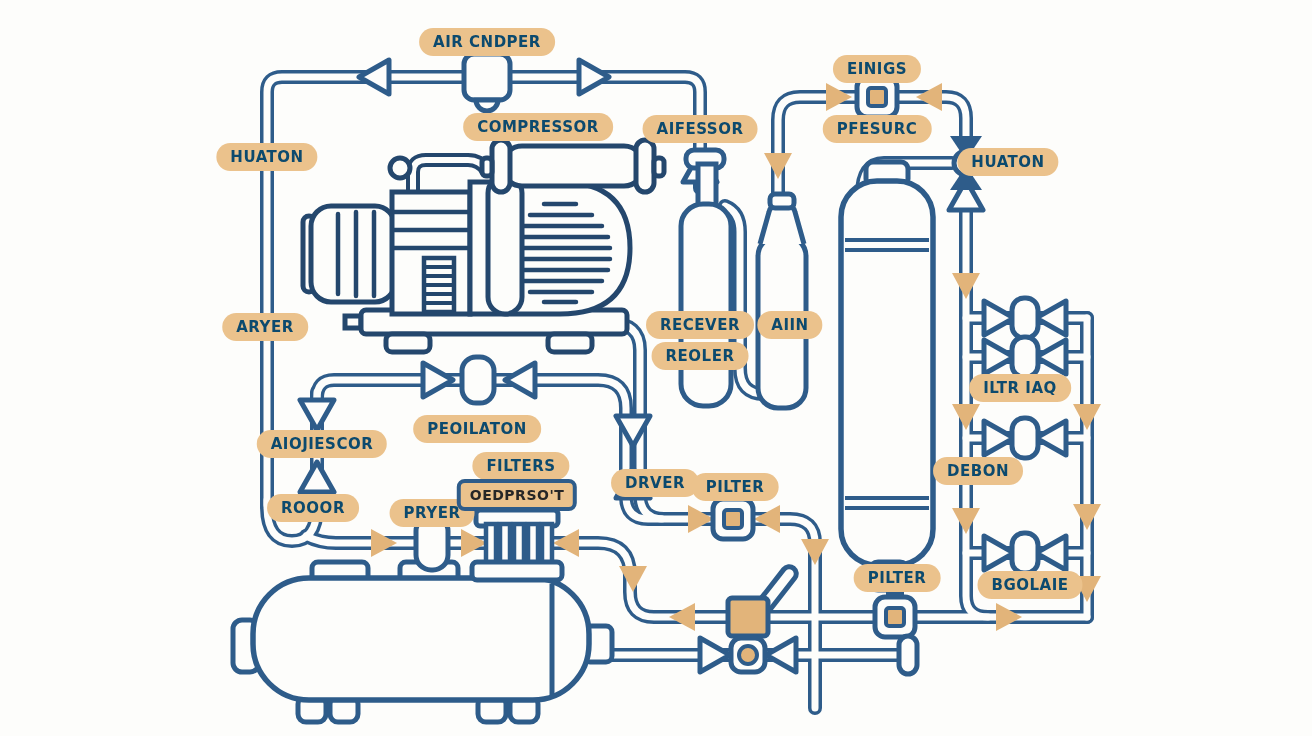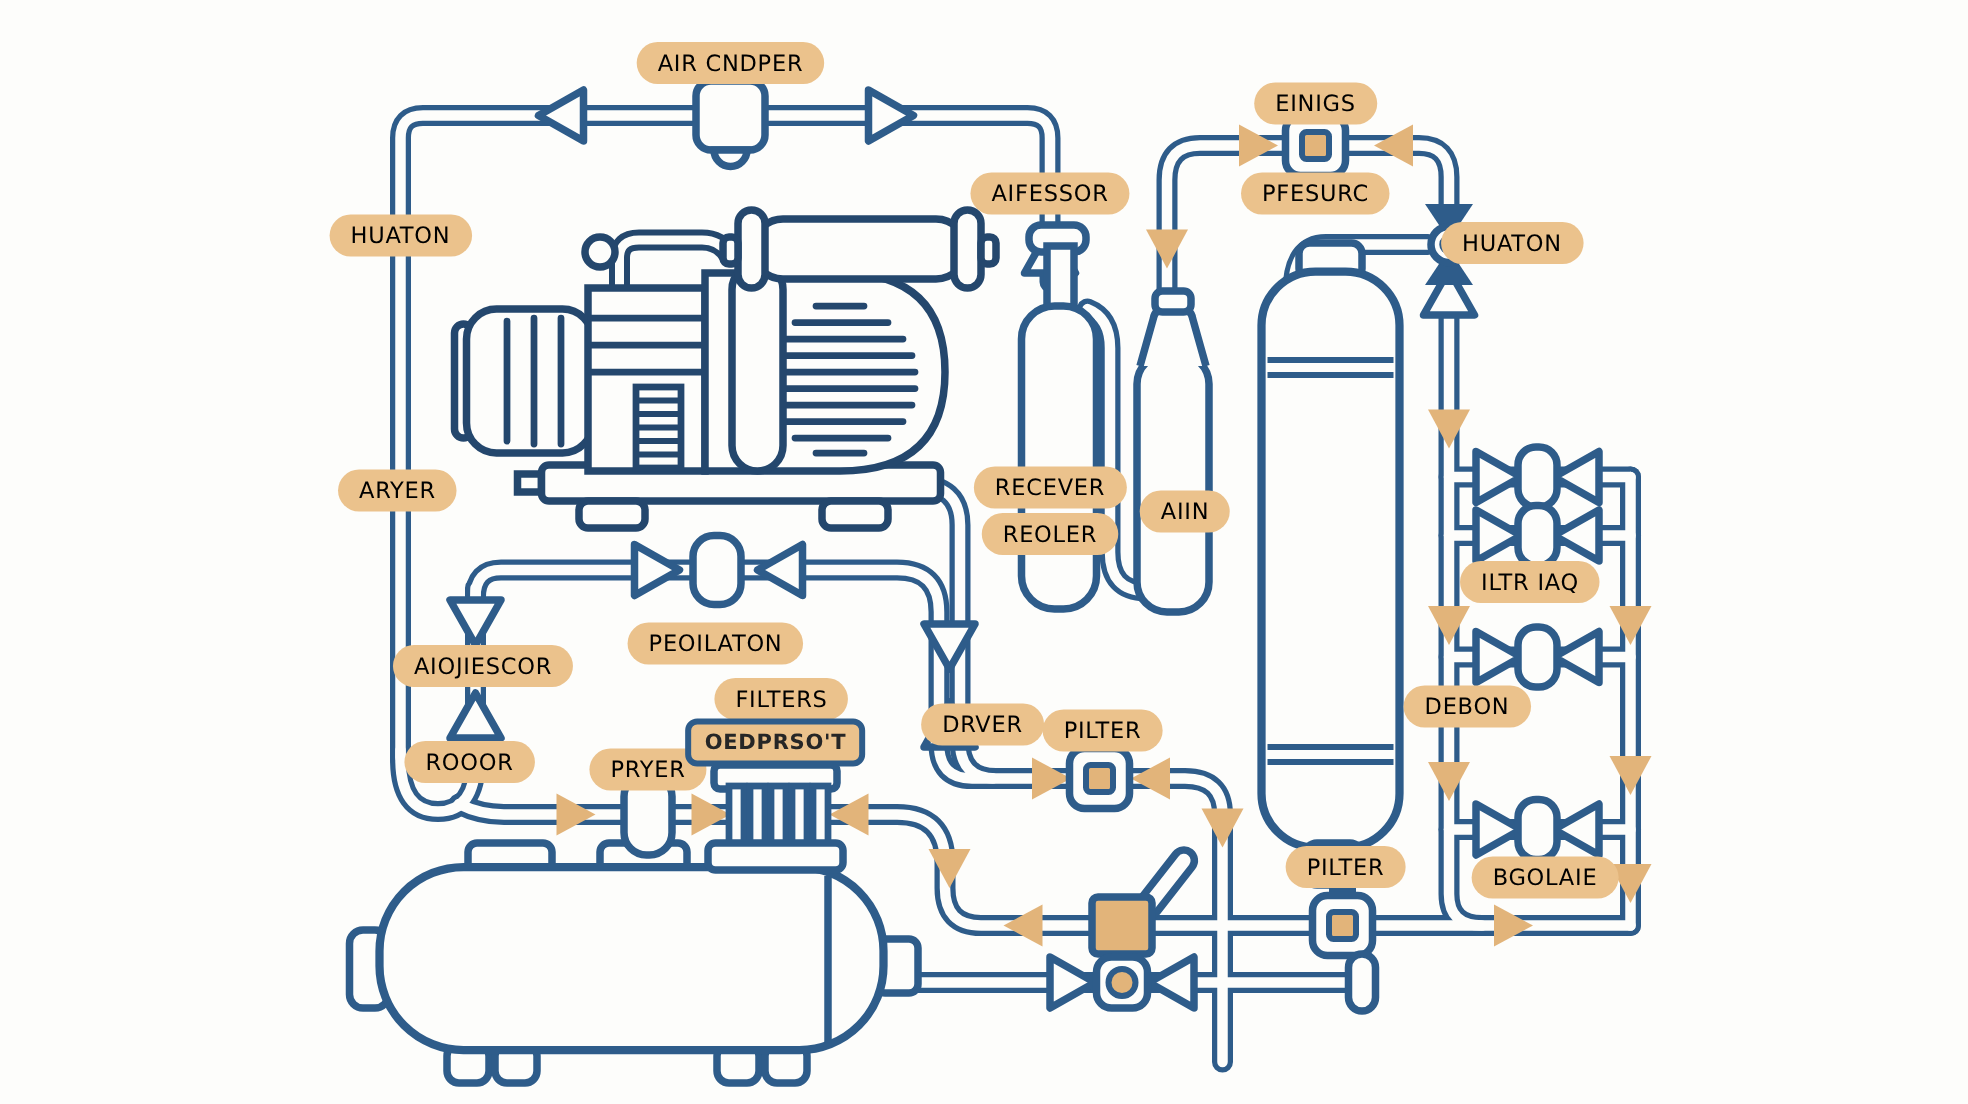--- a/index.html
+++ b/index.html
@@ -8,22 +8,22 @@
   #pipes-svg{position:absolute;left:0;top:0;}
   .po{fill:none;stroke:#2e5c8a;stroke-width:14;stroke-linecap:round;stroke-linejoin:round;}
   .pi{fill:none;stroke:#fdfdfb;stroke-width:7;stroke-linecap:round;stroke-linejoin:round;}
   .cs{fill:#fdfdfb;stroke:#2e5c8a;stroke-width:5;}
   .cn{fill:#fdfdfb;stroke:#24476d;stroke-width:5;}
   .fin{stroke:#24476d;stroke-width:4.5;stroke-linecap:round;fill:none;}
   .oarr{fill:#fdfdfb;stroke:#2e5c8a;stroke-width:5;stroke-linejoin:round;}
   .tarr{fill:#e2b47a;stroke:none;}
   .tanfill{fill:#e2b47a;stroke:#2e5c8a;stroke-width:4;}
   .solidblue{fill:#2e5c8a;stroke:none;}
-  .pill{position:absolute;transform:translate(-50%,-50%);background:#ebc28c;color:#000000;
-        font-weight:normal;font-size:15px;letter-spacing:.5px;padding:5px 14px;border-radius:999px;
+  .pill{position:absolute;transform:translate(-50%,-50%);background:#ebc28c;color:#0c4a6e;
+        font-weight:bold;font-size:15px;letter-spacing:.5px;padding:5px 14px;border-radius:999px;
         white-space:nowrap;z-index:5;}
   .plate{position:absolute;transform:translate(-50%,-50%);background:#ebc28c;color:#262626;
         font-weight:bold;font-size:14px;letter-spacing:.5px;padding:4px 9px;border-radius:8px;
         border:4px solid #2e5c8a;white-space:nowrap;z-index:5;}
 </style>
 </head>
 <body>
 
 <div id="stage">
 
@@ -259,29 +259,30 @@
     <rect x="488" y="176" width="34" height="138" rx="17" class="cn"></rect>
     <rect x="502" y="146" width="142" height="40" rx="20" class="cn"></rect>
     <rect x="492" y="140" width="18" height="52" rx="9" class="cn"></rect>
     <rect x="636" y="140" width="18" height="52" rx="9" class="cn"></rect>
     <rect x="482" y="158" width="10" height="18" rx="4" class="cn"></rect>
     <rect x="654" y="158" width="10" height="18" rx="4" class="cn"></rect>
   </g>
 </svg>
 
 <div class="pill" style="left:487px;top:42px;">AIR CNDPER</div>
+<div class="pill" style="left:538px;top:127px;">COMPRESSOR</div>
 <div class="pill" style="left:700px;top:129px;">AIFESSOR</div>
 <div class="pill" style="left:877px;top:69px;">EINIGS</div>
 <div class="pill" style="left:877px;top:129px;">PFESURC</div>
 <div class="pill" style="left:1008px;top:162px;">HUATON</div>
 <div class="pill" style="left:267px;top:157px;">HUATON</div>
 <div class="pill" style="left:265px;top:327px;">ARYER</div>
 <div class="pill" style="left:700px;top:325px;">RECEVER</div>
 <div class="pill" style="left:700px;top:356px;">REOLER</div>
-<div class="pill" style="left:790px;top:325px;margin-top:16px;">AIIN</div>
+<div class="pill" style="left:790px;top:325px;">AIIN</div>
 <div class="pill" style="left:1020px;top:388px;">ILTR IAQ</div>
 <div class="pill" style="left:477px;top:407px;margin-top:22px;">PEOILATON</div>
 <div class="pill" style="left:322px;top:444px;">AIOJIESCOR</div>
 <div class="pill" style="left:655px;top:458px;margin-top:25px;">DRVER</div>
 <div class="pill" style="left:978px;top:471px;text-align:right;">DEBON</div>
 <div class="pill" style="left:521px;top:466px;">FILTERS</div>
 <div class="pill" style="left:735px;top:487px;">PILTER</div>
 <div class="pill" style="left:313px;top:508px;">ROOOR</div>
 <div class="pill" style="left:432px;top:513px;">PRYER</div>
 <div class="plate" style="left:517px;top:495px;">OEDPRSO'T</div>

